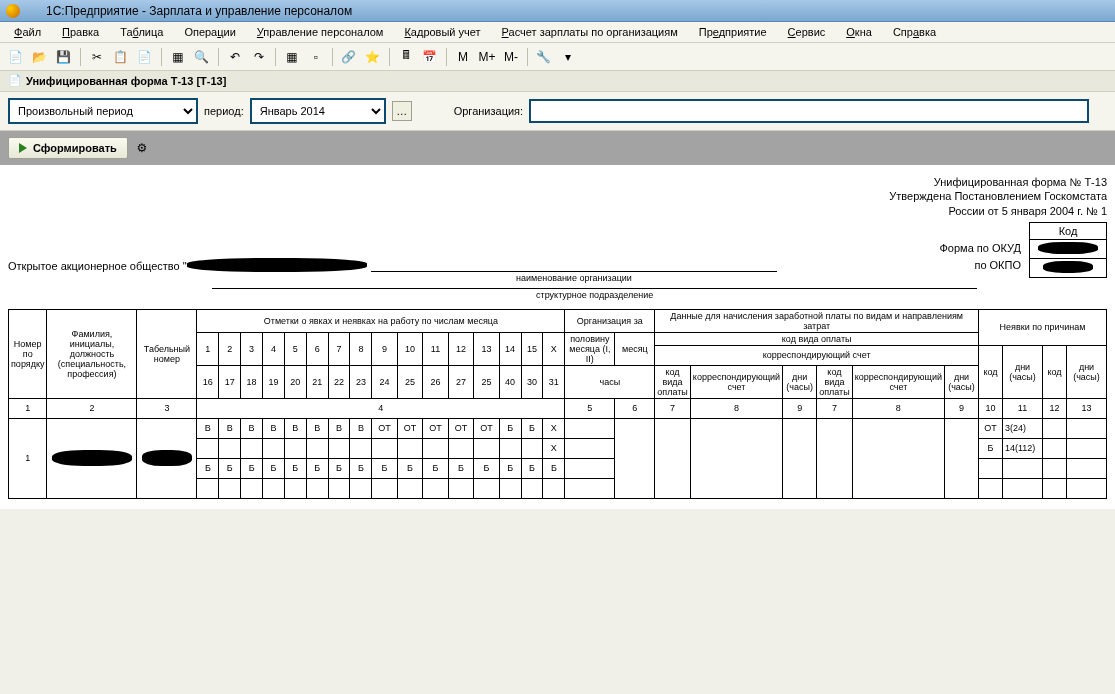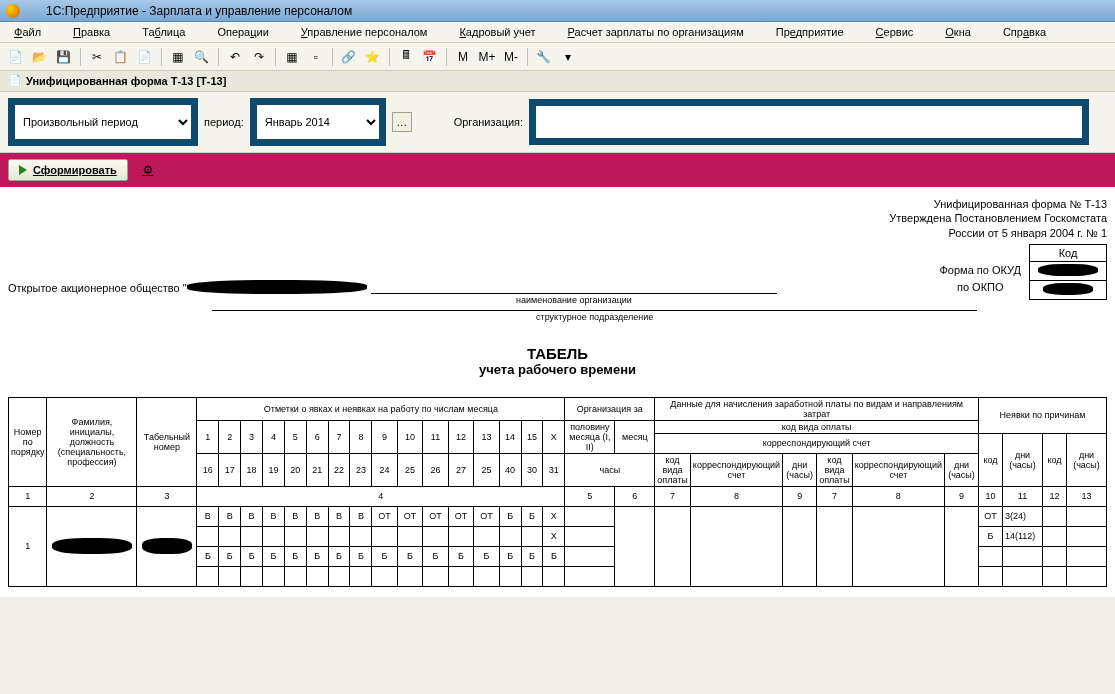--- a/index.html
+++ b/index.html
@@ -22,21 +22,21 @@
   width: 14px; height: 14px;
   background: radial-gradient(circle at 30% 30%, #ffcc00, #cc6600);
   border-radius: 50%;
   margin-right: 6px;
 }
 .titlebar .title { color: #000; font-size: 12px; margin-left: 20px; }
 .menubar {
   background: #f5f5ee;
   padding: 2px 8px;
   display: flex;
-  gap: 20px;
+  gap: 9px;
   border-bottom: 1px solid #d0d0c0;
 }
 .menubar span {
   padding: 2px 6px;
   cursor: pointer;
 }
 .menubar span u { text-decoration: underline; }
 .toolbar {
   background: #f5f5ee;
   padding: 3px 6px;
@@ -70,22 +70,22 @@
 }
 .controls-row {
   background: #f5f5ee;
   padding: 6px 8px;
   display: flex;
   align-items: center;
   gap: 6px;
   border-bottom: 1px solid #d0d0c0;
 }
 select, input[type="text"] {
-  border: 7px solid #0c4a6e;
-  padding: 10px 4px;
+  border: 2px solid #0c4a6e;
+  padding: 4px 4px;
   font-size: 11px;
   font-family: inherit;
   background: #fff;
 }
 .btn-ellipsis {
   width: 20px; height: 20px;
   border: 1px solid #a0a090;
   background: #f0f0e0;
   cursor: pointer;
   display: flex;
@@ -102,26 +102,25 @@
   cursor: pointer;
   border-radius: 2px;
 }
 .form-btn .play {
   width: 0; height: 0;
   border-left: 8px solid #2a8020;
   border-top: 5px solid transparent;
   border-bottom: 5px solid transparent;
 }
 .action-row {
-  background: #be185d;
+  background: #a3a3a3;
   padding: 6px 8px;
   display: flex;
   align-items: center;
-  gap: 10px;
-  text-decoration: underline;
+  gap: 4px;
 }
 .document {
   background: #fff;
   margin: 0;
   padding: 10px 8px;
 }
 .doc-header-right {
   text-align: right;
   font-size: 11px;
   line-height: 1.3;
@@ -288,21 +287,21 @@
 
   <div class="doc-header-right">
     <div>Унифицированная форма № Т-13</div>
     <div>Утверждена Постановлением Госкомстата</div>
     <div>России от 5 января 2004 г. № 1</div>
   </div>
 
   <div style="clear:both; height:4px"></div>
 
   <div style="display:flex; align-items:flex-start; justify-content:flex-end; gap:8px">
-    <div style="text-align:center; line-height:1.6; font-size:11px">
+    <div style="text-align:right; line-height:1.6; font-size:11px">
       <div style="height:18px"></div>
       <div>Форма по ОКУД</div>
       <div>по ОКПО</div>
     </div>
     <table class="kod-table">
       <tbody>
           <tr>
             <td style="width:70px">Код</td>
           </tr>
       <tr>
@@ -323,24 +322,20 @@
     </div>
   </div>
   <div class="org-row" style="margin-top:16px; width:70%; margin-left:200px">
     <div class="org-line">
       <div class="sub">структурное подразделение</div>
     </div>
   </div>
 
   <div style="position:relative; margin-top:10px">
     <div style="position:absolute; right:0; top:0; display:flex; gap:40px">
-    </div>
-    <div style="width:500px; margin:auto">
-      <div class="doc-title">ТАБЕЛЬ</div>
-      <div class="doc-subtitle">учета рабочего времени</div>
     </div>
   </div>
 
   <table class="main-table">
     <tbody>
         <tr>
       <th rowspan="4" style="width:34px">Номер по порядку</th>
       <th rowspan="4" style="width:90px">Фамилия, инициалы, должность (специальность, профессия)</th>
       <th rowspan="4" style="width:60px">Табельный номер</th>
       <th colspan="16">Отметки о явках и неявках на работу по числам месяца</th>

